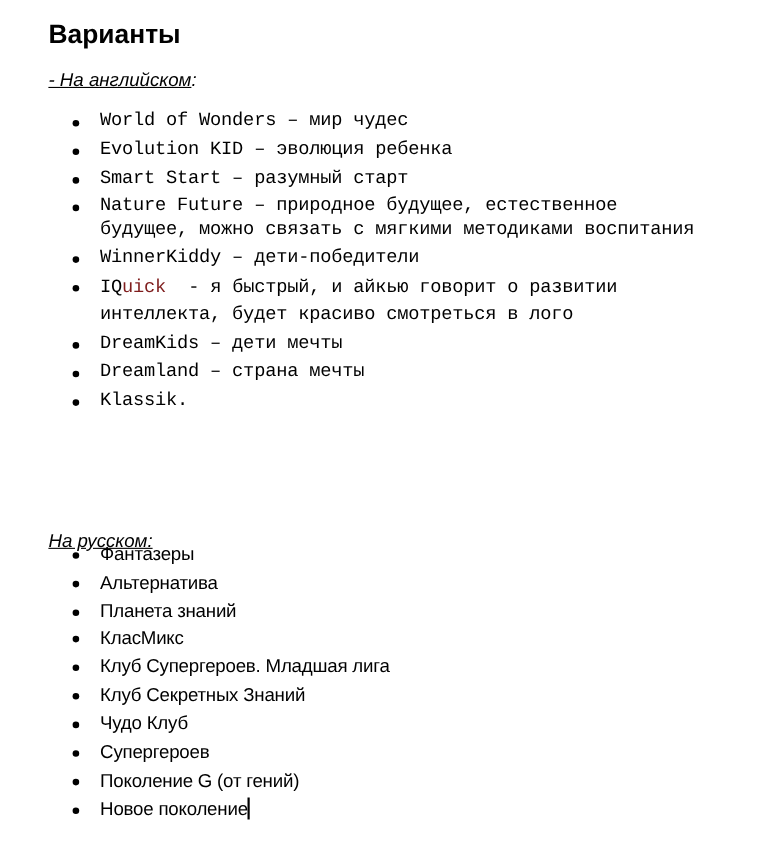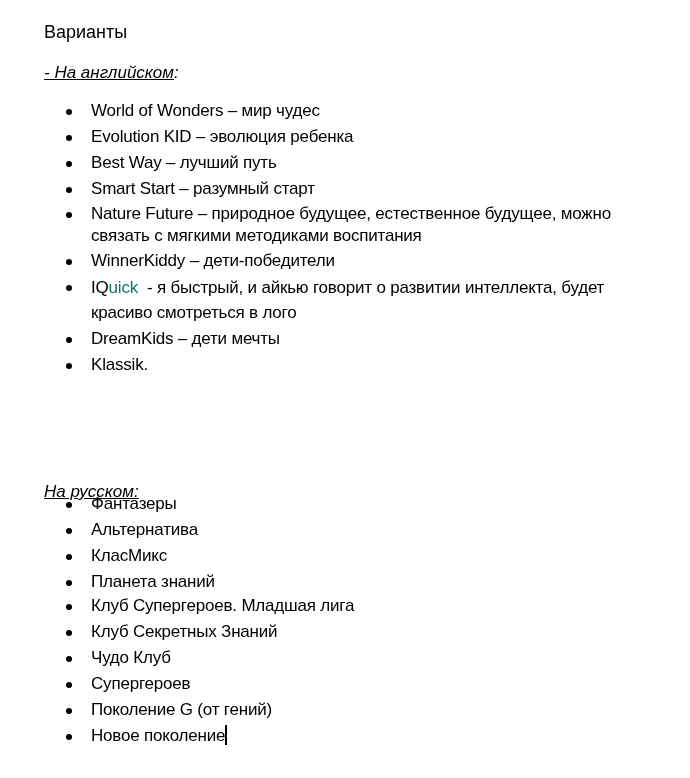--- a/index.html
+++ b/index.html
@@ -19,22 +19,22 @@
       position: absolute;
       left: 0;
       top: 0;
       width: 690px;
       height: 778px;
     }
     .title {
       position: absolute;
       left: 44px;
       top: 20px;
-      font-size: 18px;
-      font-weight: normal;
+      font-size: 24px;
+      font-weight: bold;
       line-height: 24px;
     }
     .section-heading {
       position: absolute;
       left: 44px;
       font-size: 17px;
       font-style: italic;
       line-height: 22px;
     }
     .section-heading .ul {
@@ -58,26 +58,26 @@
     .list li .bullet {
       position: absolute;
       left: 66px;
       top: 10px;
       width: 6px;
       height: 6px;
       border-radius: 50%;
       background: #000000;
     }
     .en-list { top: 99px; }
-    .en-list li { margin-bottom: 2px; }
+    .en-list li { margin-bottom: 2px; font-family: Liberation Mono, monospace; }
     .en-list li.multi { line-height: 22px; }
     .en-list li.multi .bullet { top: 9px; }
     .ru-list { top: 492px; }
     .ru-list li { margin-bottom: 2px; }
-    .accent { color: #0f766e; }
+    .accent { color: #7f1d1d; }
     .caret {
       display: inline-block;
       width: 1.5px;
       height: 20px;
       background: #000000;
       vertical-align: -4px;
       margin-left: 0px;
     }
   </style>
 </head>
@@ -95,68 +95,68 @@
     <li>
       <span class="bullet"></span>
       <span>World of Wonders – мир чудес</span>
     </li>
     <li>
       <span class="bullet"></span>
       <span>Evolution KID – эволюция ребенка</span>
     </li>
     <li>
       <span class="bullet"></span>
-      <span>Best Way – лучший путь</span>
-    </li>
-    <li>
-      <span class="bullet"></span>
       <span>Smart Start – разумный старт</span>
     </li>
     <li class="multi">
       <span class="bullet"></span>
       <span>Nature Future – природное будущее, естественное будущее, можно связать с мягкими методиками воспитания</span>
     </li>
     <li>
       <span class="bullet"></span>
       <span>WinnerKiddy – дети-победители</span>
     </li>
     <li style="line-height:25px;">
       <span class="bullet"></span>
       <span>IQ</span><span class="accent">uick</span><span style="white-space:pre-wrap;text-align:right;">  - я быстрый, и айкью говорит о развитии интеллекта, будет красиво смотреться в лого</span>
     </li>
     <li>
       <span class="bullet"></span>
       <span>DreamKids – дети мечты</span>
     </li>
     <li>
       <span class="bullet"></span>
+      <span>Dreamland – страна мечты</span>
+    </li>
+    <li>
+      <span class="bullet"></span>
       <span>Klassik.</span>
     </li>
   </ul>
 
   <div class="section-heading" style="top:465px;margin-top:16px;">
     <span class="ul">На русском:</span>
   </div>
 
   <ul class="list ru-list">
     <li>
       <span class="bullet"></span>
       <span>Фантазеры</span>
     </li>
     <li>
       <span class="bullet"></span>
       <span>Альтернатива</span>
     </li>
+    <li style="margin-bottom:0;">
+      <span class="bullet"></span>
+      <span>Планета знаний</span>
+    </li>
     <li>
       <span class="bullet"></span>
       <span>КласМикс</span>
-    </li>
-    <li style="margin-bottom:0;">
-      <span class="bullet"></span>
-      <span>Планета знаний</span>
     </li>
     <li>
       <span class="bullet"></span>
       <span>Клуб Супергероев. Младшая лига</span>
     </li>
     <li>
       <span class="bullet"></span>
       <span>Клуб Секретных Знаний</span>
     </li>
     <li>

